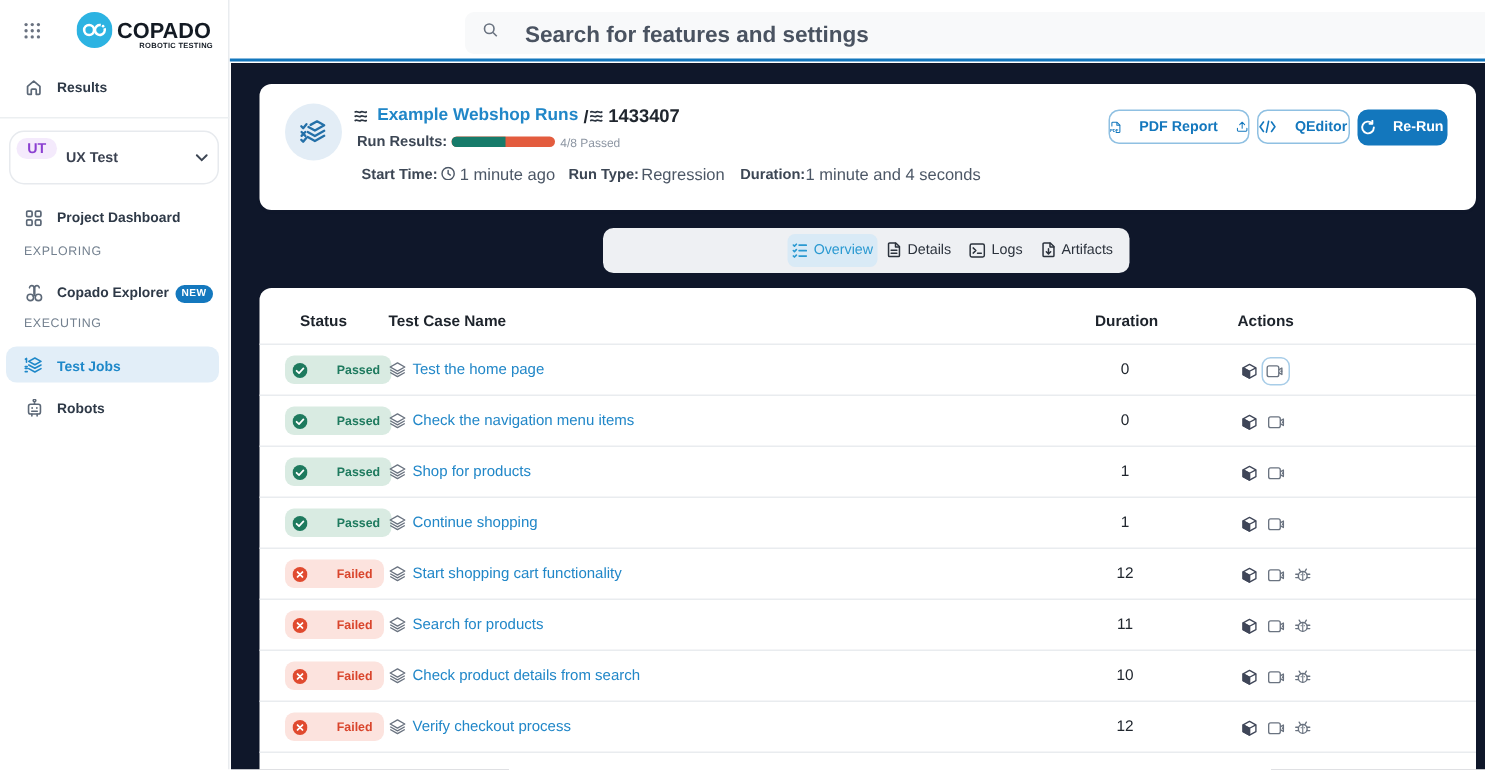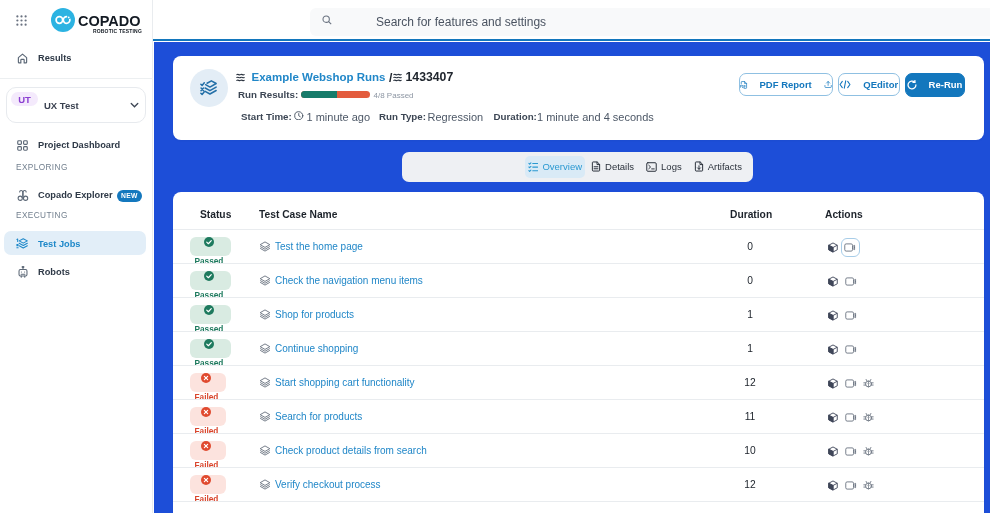--- a/index.html
+++ b/index.html
@@ -4,34 +4,34 @@
 <style>
   * { margin:0; padding:0; box-sizing:border-box; }
   html,body { width:990px; height:513px; overflow:hidden; font-family:"Liberation Sans", sans-serif; background:#fff; }
   .abs { position:absolute; white-space:nowrap; }
   body { position:relative; }
   #sidebar { position:absolute; left:0; top:0; width:153px; height:513px; background:#fff; border-right:1px solid #e9ecef; z-index:5; }
   .sidelabel { font-size:9.25px; font-weight:bold; color:#2e3947; }
   .sechead { position:absolute; left:16px; font-size:8.25px; color:#73808f; letter-spacing:0.4px; white-space:nowrap; }
   #topbar { position:absolute; left:153px; top:0; width:837px; height:41px; background:#fff; border-bottom:2px solid #1377bd; }
   #searchbg { position:absolute; left:310px; top:8px; width:680px; height:28px; background:#f8f9fa; border-radius:6px 0 0 6px; }
-  #searchtext { position:absolute; left:376px; top:14.5px; font-size:12px; color:#4a5361; white-space:nowrap; }
-  #main { position:absolute; left:154px; top:42px; width:836px; height:471px; background:#1d4ed8; }
+  #searchtext { position:absolute; left:350px; top:14.5px; font-size:15px; color:#4a5361; white-space:nowrap;font-weight:bold; }
+  #main { position:absolute; left:154px; top:42px; width:836px; height:471px; background:#0f172a; }
   #hcard { position:absolute; left:18.5px; top:14px; width:811px; height:83.5px; background:#fff; border-radius:8px; box-shadow:0 1px 2px rgba(30,40,60,.05); }
   #hicon { position:absolute; left:17px; top:13px; width:38px; height:38px; border-radius:50%; background:#e3edf6; display:flex; align-items:center; justify-content:center; }
   .btn { position:absolute; height:23px; border:1px solid #8fc0e2; border-radius:7px; background:#fff; color:#1377bd; font-size:9.5px; font-weight:bold; display:flex; align-items:center; justify-content:center; gap:12px; white-space:nowrap;text-align:right; }
   .hlabel { position:absolute; font-size:9.75px; font-weight:bold; color:#3c4654; white-space:nowrap; }
   .hval { position:absolute; font-size:11px; color:#4c5766; white-space:nowrap; }
   #tabs { position:absolute; left:248px; top:110px; width:351px; height:29.5px; background:#eef0f3; border-radius:7px; display:flex; align-items:center; padding:0 5px;justify-content:flex-end; }
   .tab { display:flex; align-items:center; gap:4px; font-size:9.5px; color:#2b323c; padding:0 6px; height:22px; white-space:nowrap; }
   .tab.active { background:#d9eaf6; border-radius:5px; color:#2a99d1; padding:0 3px; }
   #tcard { position:absolute; left:18.5px; top:149.5px; width:811px; height:322px; background:#fff; border-radius:8px 8px 0 0; box-shadow:0 1px 2px rgba(30,40,60,.05); }
   .th { position:absolute; top:17px; font-size:10.25px; font-weight:bold; color:#1d232b; white-space:nowrap; }
   .row { position:absolute; left:0; width:811px; height:34px; border-top:1px solid #e9ecef; }
-  .badge { position:absolute; left:17px; top:7.5px; height:19px; border-radius:6px; display:flex; align-items:center; font-size:8.25px; font-weight:bold; padding:0 8px 0 5px; gap:10px; white-space:nowrap;flex-direction:column; }
+  .badge { position:absolute; left:17px; top:7.5px; height:19px; border-radius:6px; display:flex; align-items:center; font-size:8.25px; font-weight:bold; padding:0 8px 0 5px; gap:20px; white-space:nowrap; }
   .badge.pass { background:#d9ebe2; color:#1e7a5e; }
   .badge.fail { background:#fce3de; color:#d9452c; }
   .tname { position:absolute; left:86.5px; top:11px; font-size:10px; color:#2187c8; display:flex; align-items:center; gap:4px; white-space:nowrap; }
   .dur { position:absolute; left:557.5px; width:40px; top:11.5px; font-size:10.25px; color:#20262e; text-align:center; }
   .acts { position:absolute; left:655.5px; top:12px; display:flex; align-items:center; gap:6.5px; }
 </style>
 </head>
 <body>
   <div id="main">
     <div id="hcard">

